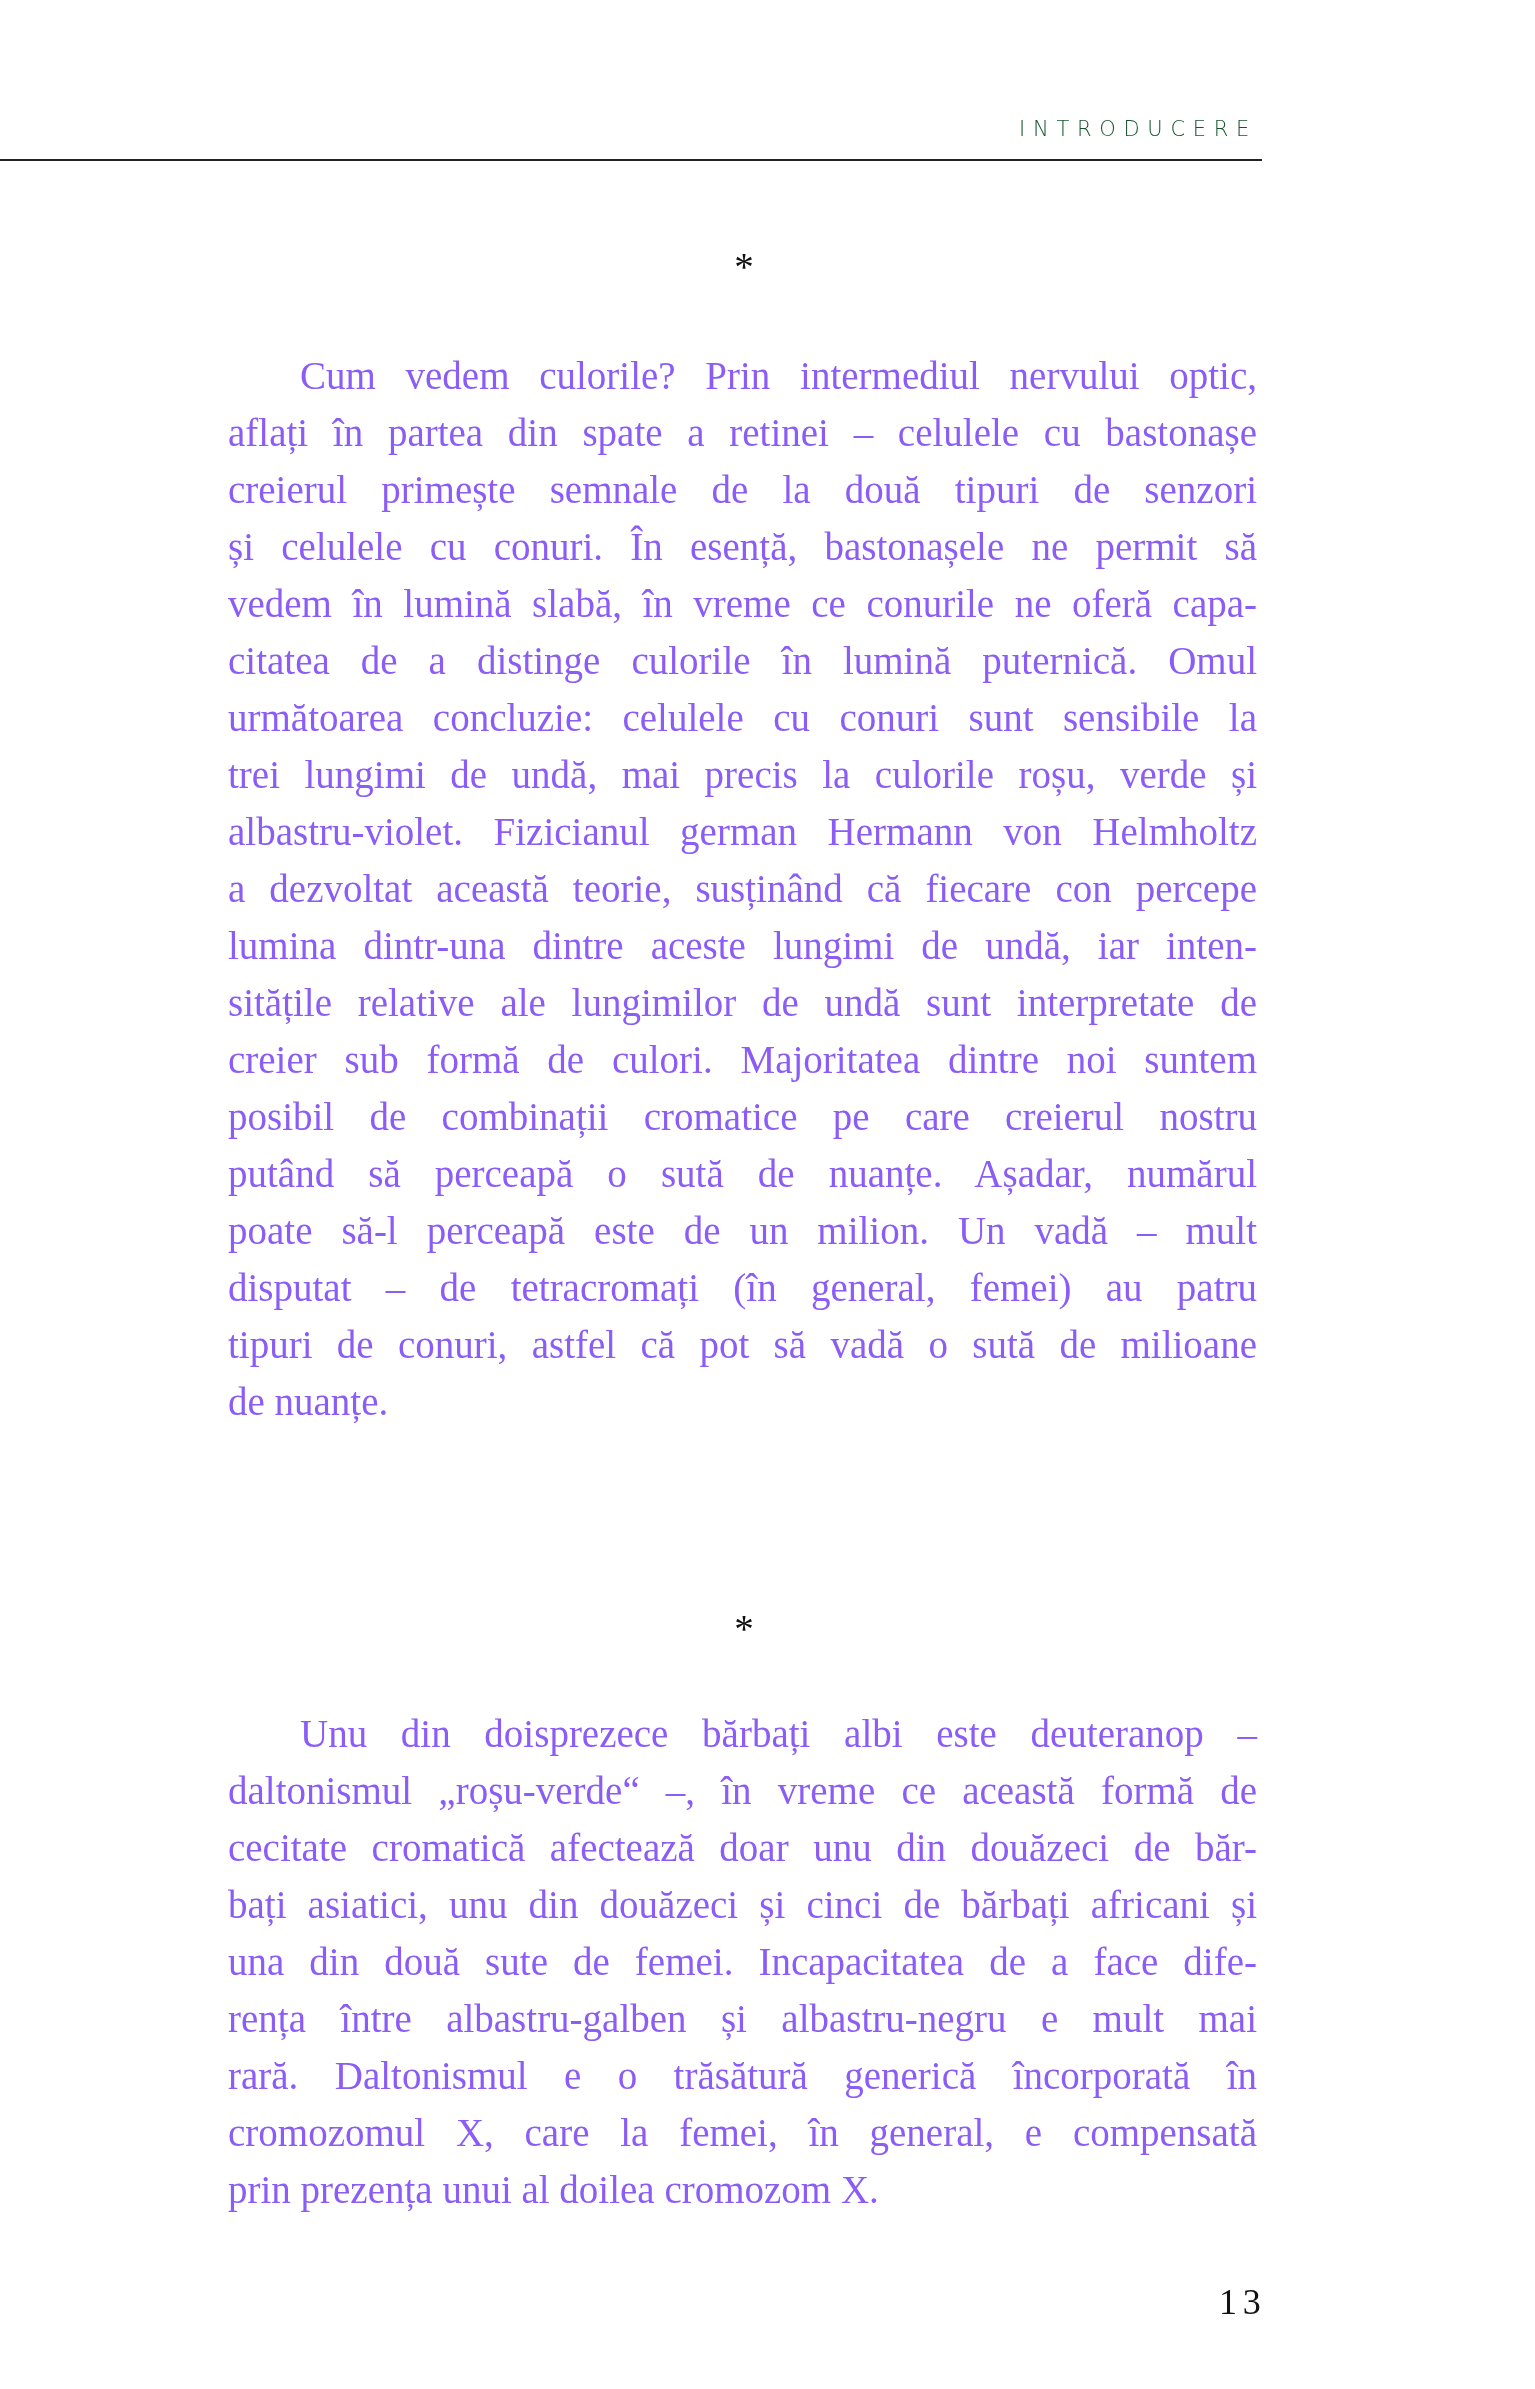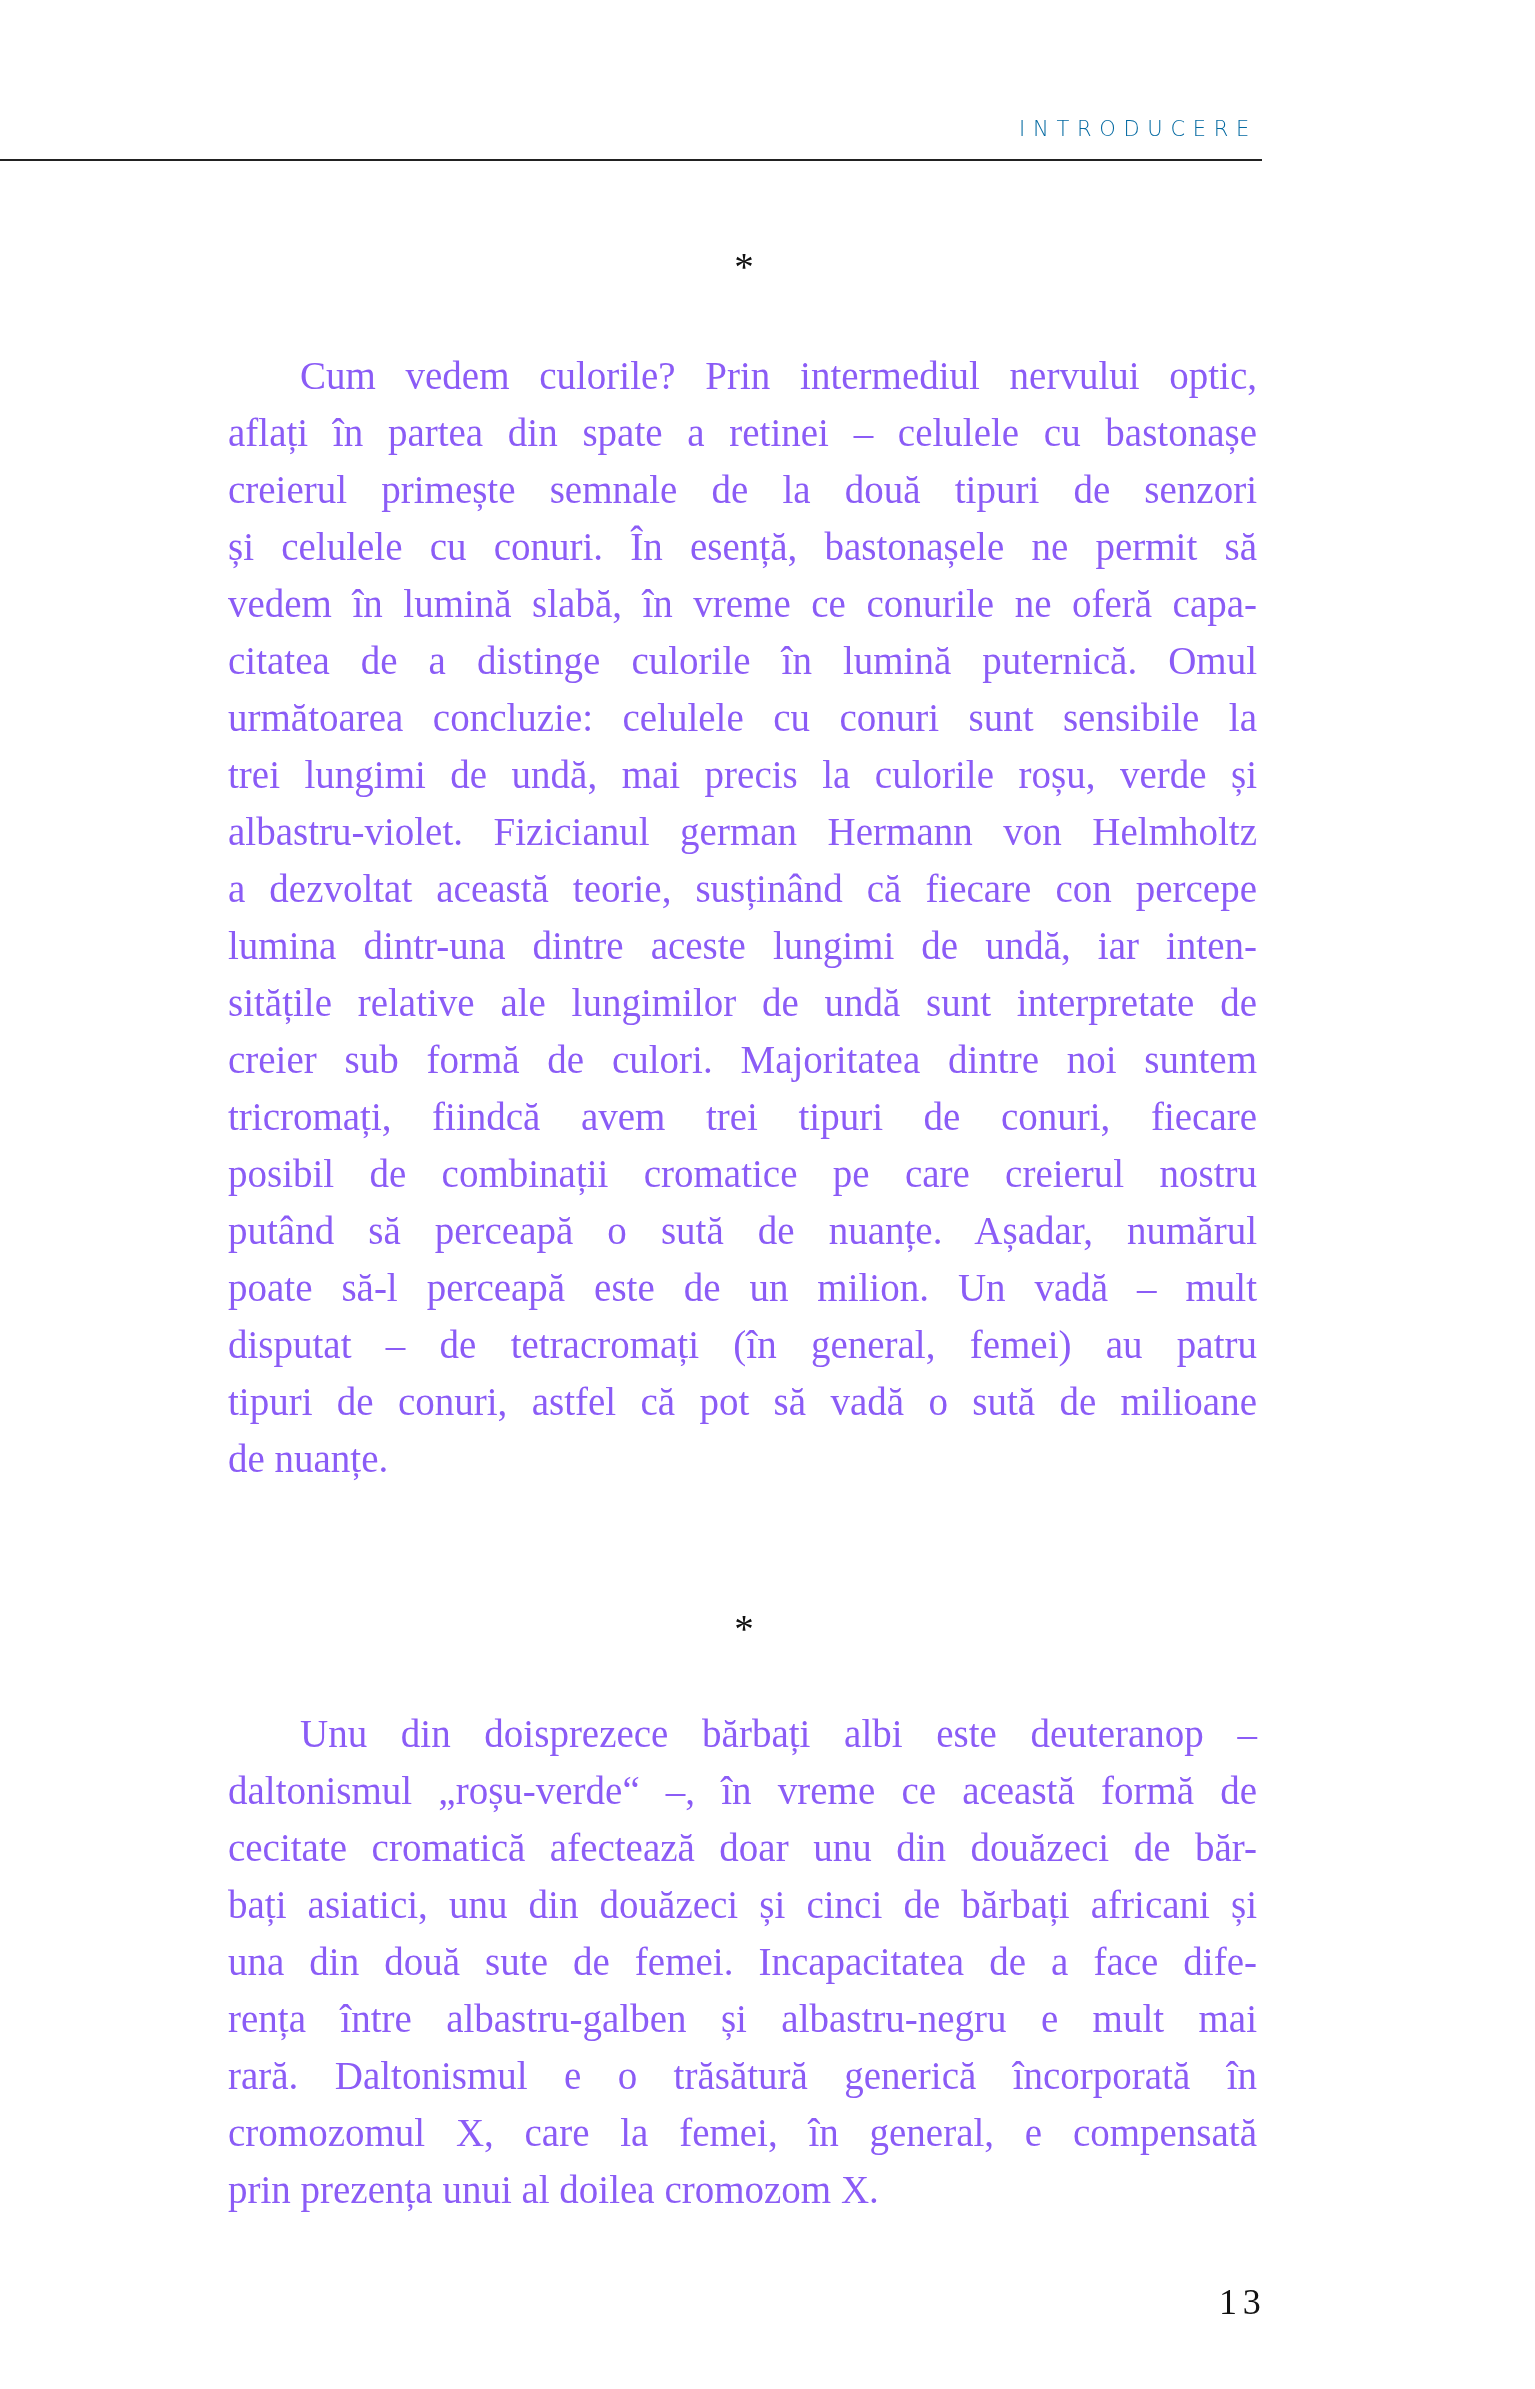--- a/index.html
+++ b/index.html
@@ -1,20 +1,20 @@
 <!DOCTYPE html>
 <html style="font-size:7.7px"><head>
 <meta charset="utf-8">
 <style>
   html, body { margin:0; padding:0; background:#ffffff; }
   body { width:1536px; height:2389px; position:relative; overflow:hidden; color:#111; }
   .header-title {
     position:absolute; top:117px; right:279px;
     font-family:"DejaVu Sans","Liberation Sans",sans-serif;
-    font-size:21px; letter-spacing:7.7px; color:#0369a1; font-weight:300;
+    font-size:21px; letter-spacing:7.7px; color:#14532d; font-weight:300;
   }
   .header-rule {
     position:absolute; left:0; top:159px; width:1262px; height:1.9px; background:#222;
   }
   .asterisk {
     position:absolute; width:48px; left:720px; text-align:center;
     font-family:"Liberation Serif","DejaVu Serif",serif; font-size:39px; line-height:1; color:#111;
   }
   .para {
     position:absolute; left:228px; width:1029px;
@@ -46,21 +46,20 @@
   <span class="line">și celulele cu conuri. În esență, bastonașele ne permit să</span>
   <span class="line">vedem în lumină slabă, în vreme ce conurile ne oferă capa-</span>
   <span class="line">citatea de a distinge culorile în lumină puternică. Omul</span>
   <span class="line">următoarea concluzie: celulele cu conuri sunt sensibile la</span>
   <span class="line">trei lungimi de undă, mai precis la culorile roșu, verde și</span>
   <span class="line">albastru-violet. Fizicianul german Hermann von Helmholtz</span>
   <span class="line">a dezvoltat această teorie, susținând că fiecare con percepe</span>
   <span class="line">lumina dintr-una dintre aceste lungimi de undă, iar inten-</span>
   <span class="line">sitățile relative ale lungimilor de undă sunt interpretate de</span>
   <span class="line">creier sub formă de culori. Majoritatea dintre noi suntem</span>
-  <span class="line">tricromați, fiindcă avem trei tipuri de conuri, fiecare</span>
   <span class="line">posibil de combinații cromatice pe care creierul nostru</span>
   <span class="line">putând să perceapă o sută de nuanțe. Așadar, numărul</span>
   <span class="line">poate să-l perceapă este de un milion. Un vadă – mult</span>
   <span class="line">disputat – de tetracromați (în general, femei) au patru</span>
   <span class="line">tipuri de conuri, astfel că pot să vadă o sută de milioane</span>
   <span class="line last">de nuanțe.</span>
 </div>
 
 <div class="asterisk" style="top:1609px;">*</div>
 

